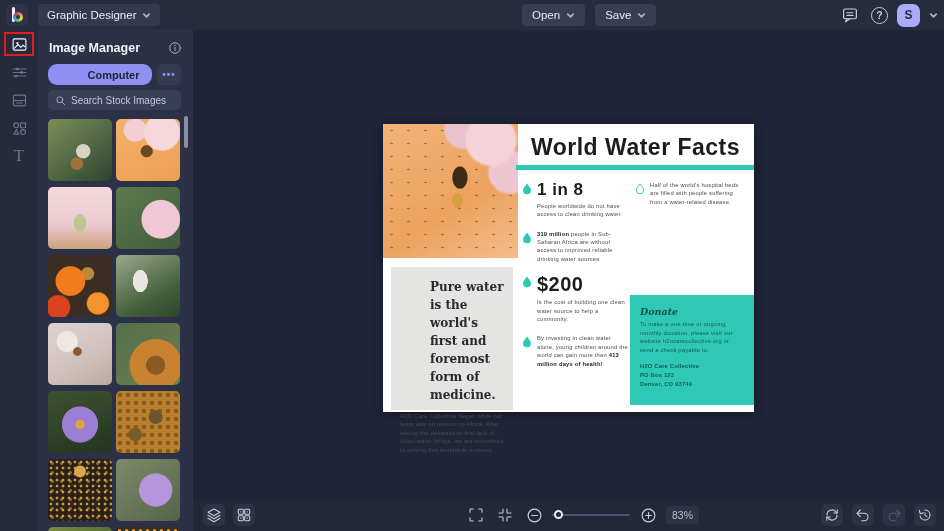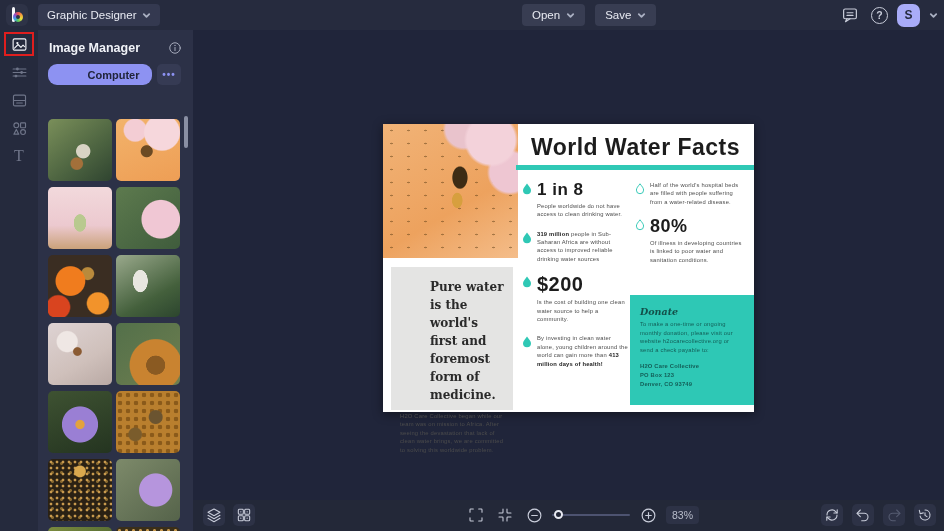--- a/index.html
+++ b/index.html
@@ -227,20 +227,27 @@
             <circle cx="12" cy="12" r="9"></circle>
             <line x1="12" y1="11" x2="12" y2="16.5"></line>
             <circle class="fill" cx="12" cy="7.5" r="1.2"></circle>
           </svg>
       </span>
     </div>
     <div class="panel-row">
       <button class="computer-btn">Computer</button>
       <button class="more-btn">•••</button>
     </div>
+    <div class="search-box">
+      <svg class="ic" width="11" height="11" viewBox="0 0 24 24" style="color:#c3c7d6">
+          <circle cx="10.5" cy="10.5" r="6.5"></circle>
+          <line x1="15.5" y1="15.5" x2="21" y2="21"></line>
+        </svg>
+      <input type="text" placeholder="Search Stock Images" style="">
+    </div>
     <div class="thumb-grid">
         <div class="thumb t1"></div>
         <div class="thumb t2"></div>
         <div class="thumb t3"></div>
         <div class="thumb t4"></div>
         <div class="thumb t5"></div>
         <div class="thumb t6"></div>
         <div class="thumb t7"></div>
         <div class="thumb t8"></div>
         <div class="thumb t9"></div>
@@ -297,29 +304,20 @@
         </div>
       </div>
 
       <div class="col-right">
         <div class="fact">
           <svg class="drop outline" viewBox="0 0 24 30">
               <path d="M12 2c5 6.6 9 10.8 9 15.8a9 9 0 1 1-18 0C3 12.8 7 8.6 12 2z"></path>
             </svg>
           <div class="fact-text" style="margin-top:0">Half of the world's hospital beds are filled with people suffering from a water-related disease.</div>
         </div>
-        <div class="fact">
-          <svg class="drop outline" viewBox="0 0 24 30">
-              <path d="M12 2c5 6.6 9 10.8 9 15.8a9 9 0 1 1-18 0C3 12.8 7 8.6 12 2z"></path>
-            </svg>
-          <div>
-            <div class="stat" style="font-size:18px">80%</div>
-            <div class="fact-text">Of illness in developing countries is linked to poor water and sanitation conditions.</div>
-          </div>
-        </div>
       </div>
 
       <div class="donate-box">
         <div class="donate-head">Donate</div>
         <div class="donate-body">To make a one-time or ongoing monthly donation, please visit our website h2ocarecollective.org or send a check payable to:</div>
         <div class="donate-org">
           <div>H2O Care Collective</div>
           <div>PO Box 123</div>
           <div>Denver, CO 93749</div>
         </div>

